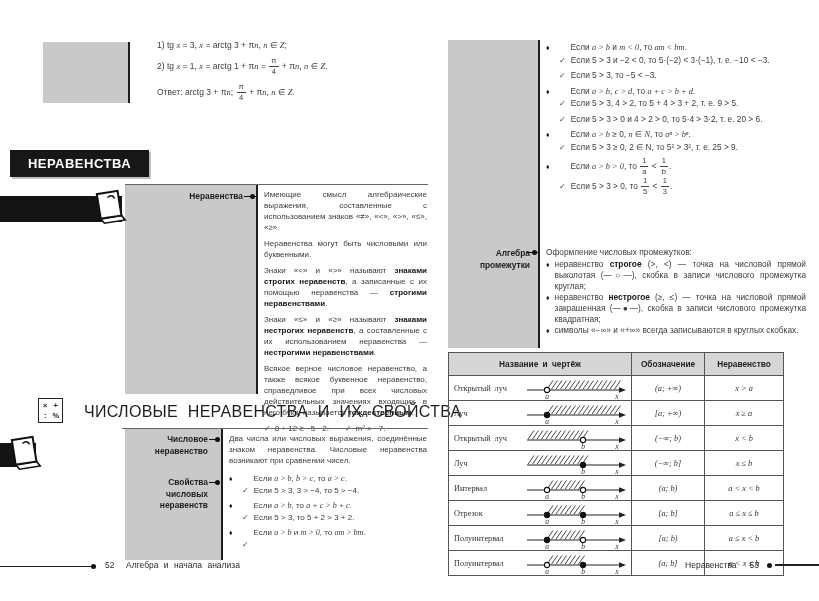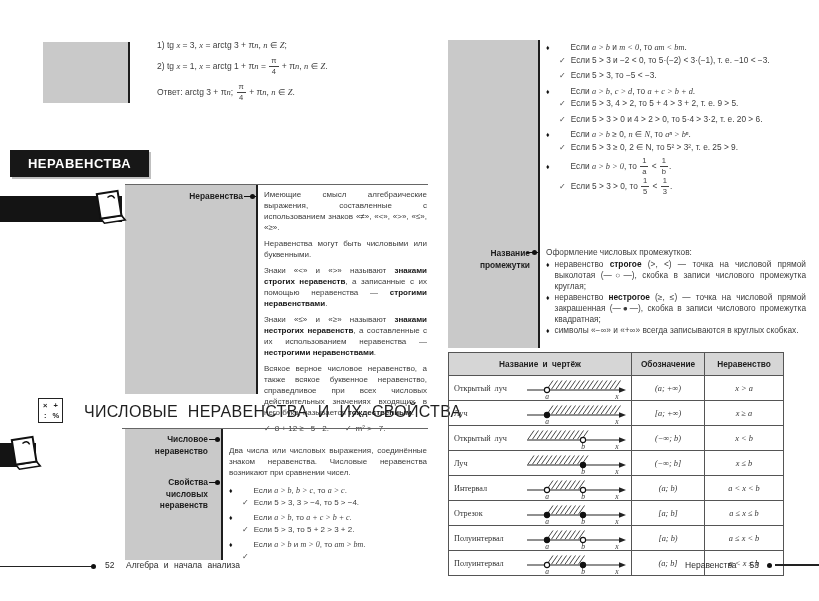--- a/index.html
+++ b/index.html
@@ -49,21 +49,21 @@
   #block2-tab{left:0;top:443px;width:36px;height:24px;}
   #block2-book{left:7px;top:433px;}
   .side-label{text-align:right;font-weight:bold;font-size:8.4px;line-height:11.5px;color:#1d1d1d;}
   #block2-label1{left:127px;top:434px;width:81px;}
   #block2-conn1-line{left:209px;top:439px;width:11px;}
   #block2-conn1-dot{left:215px;top:437px;}
   #block2-label2{left:127px;top:477px;width:81px;}
   #block2-conn2-line{left:209px;top:482px;width:11px;}
   #block2-conn2-dot{left:215px;top:480px;}
   #block2-text{left:229px;top:433px;width:198px;font-size:8px;line-height:11px;text-align:justify;}
-  #block2-text .def{margin:12px 0 7px 0;}
+  #block2-text .def{margin:0 0 7px 0;}
   
   .prop{margin-bottom:4px;}
   .prop-rule{display:flex;gap:21px;align-items:baseline;}
   .diamond{color:#111;font-size:7px;line-height:inherit;}
   .rule-text{flex:1;}
   .prop-ex{display:flex;gap:5px;padding-left:13px;margin-top:1px;align-items:baseline;}
   .ex-text{flex:1;text-align:justify;}
   
   .fl-line{left:0;top:566px;width:92px;height:1.2px;background:#222;}
   .fl-dot{left:91px;top:564px;}
@@ -268,21 +268,21 @@
           <span class="rule-text">Если  <i class="seg-m">a &gt; b &gt; 0</i>,  то  <span class="frac"><span class="fn">1</span><span class="fd">a</span></span> &lt; <span class="frac"><span class="fn">1</span><span class="fd">b</span></span>.</span>
         </div>
         <div class="prop-ex">
           <span class="check">✓</span>
           <span class="ex-text">Если  5 &gt; 3 &gt; 0,  то  <span class="frac"><span class="fn">1</span><span class="fd">5</span></span> &lt; <span class="frac"><span class="fn">1</span><span class="fd">3</span></span>.</span>
         </div>
       </div>
     </div>
 
   <div class="abs side-label" id="rp-label">
-    <div>Название</div>
+    <div>Алгебра</div>
     <div>промежутки</div>
   </div>
   <div class="abs conn-line" id="rp-conn-line"></div>
   <div class="abs conn-dot" id="rp-conn-dot"></div>
   <div class="abs" id="intervals-text">
     <div class="intro">Оформление числовых промежутков:</div>
     <div id="interval-bullets">
         <div class="ib">
           <span class="diamond">♦</span>
           <span class="txt">неравенство <b class="bold-seg">строгое</b> (&gt;, &lt;) — точка на числовой прямой выколотая (—○—), скобка в записи числового промежутка круглая;</span>

